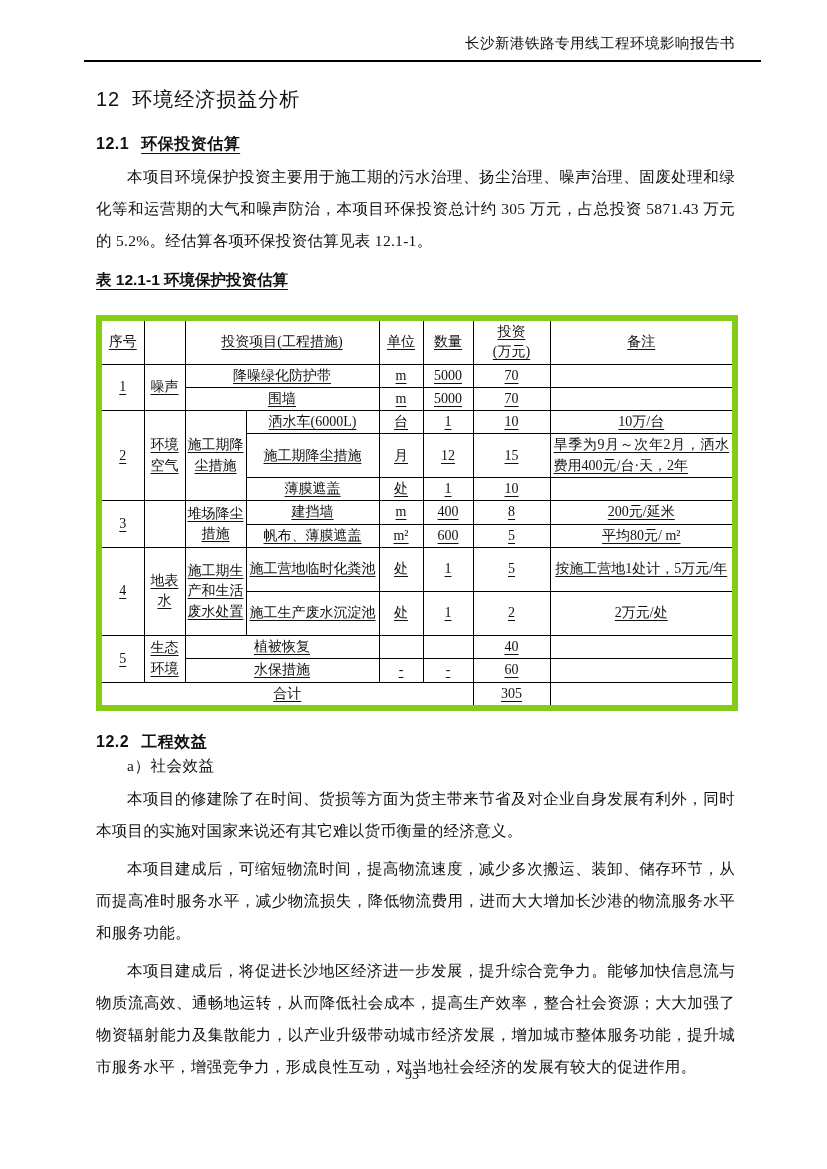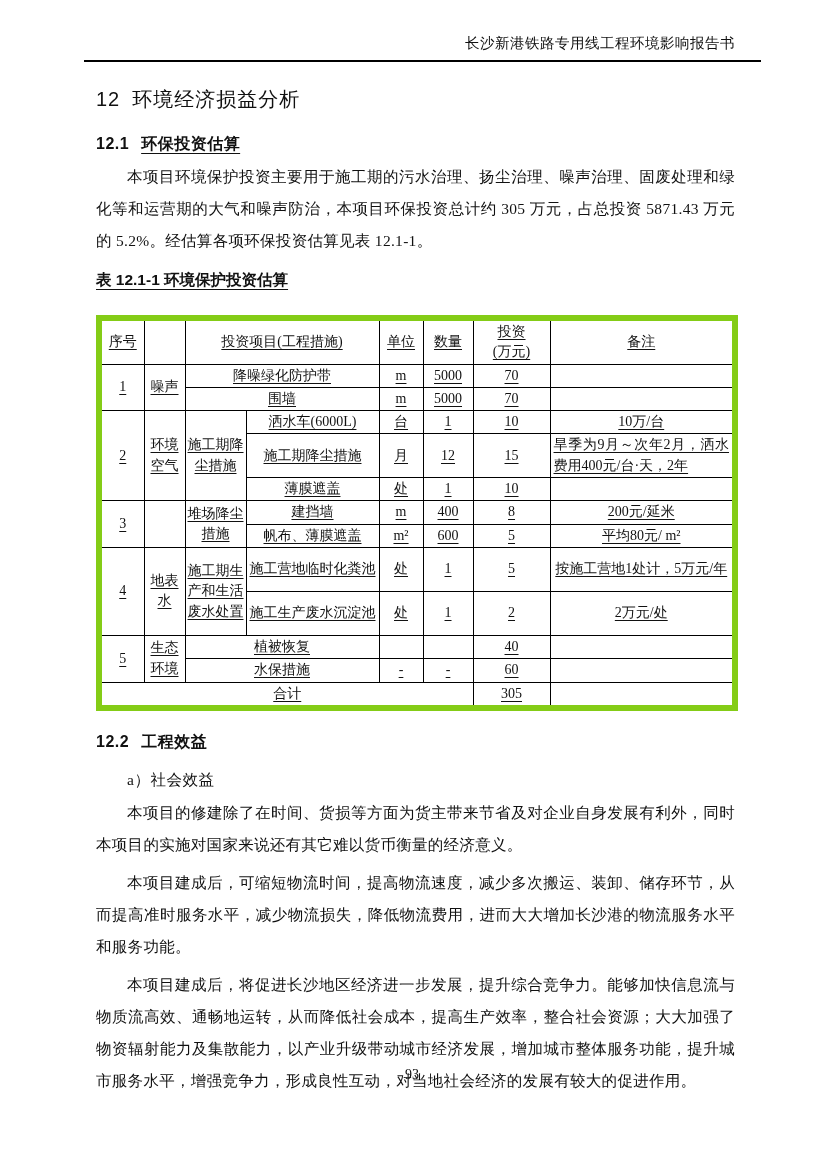--- a/index.html
+++ b/index.html
@@ -79,21 +79,21 @@
     text-decoration-skip-ink: none;
     line-height: 1.45;
     word-break: break-all;
   }
   .inv-table td.remark-left { text-align: justify; text-align-last: left; padding: 1px 3px; }
   tr.h-hdr { height: 38px; }
   tr.h-s   { height: 23px; }
   tr.h-m   { height: 42px; }
   tr.h-l   { height: 44px; }
   .sub-a {
-    margin-top: 17px;
+    margin-top: 3px;
     font-size: 15.5px;
     text-indent: 2em;
     letter-spacing: 0.5px;
   }
   .gap-before-122 { margin-top: 27px; }
   .page-num {
     position: absolute;
     left: 0; right: 3px;
     bottom: 86px;
     text-align: center;

